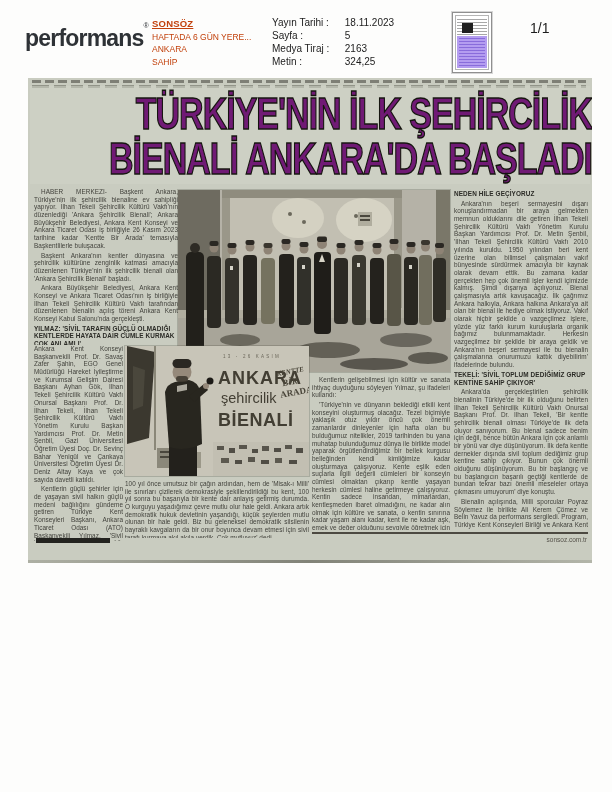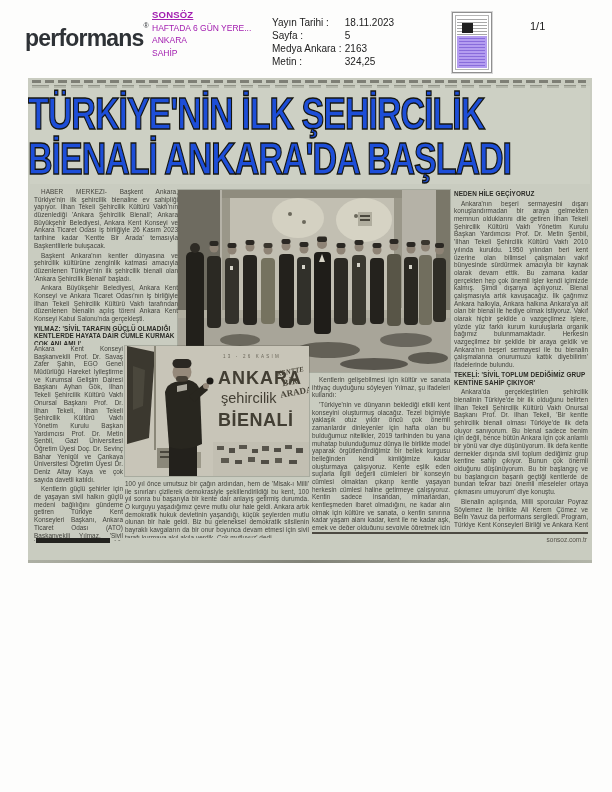--- a/index.html
+++ b/index.html
@@ -4,46 +4,46 @@
 <style>
   html,body{margin:0;padding:0;background:#ffffff;}
   #page{position:relative;width:612px;height:792px;background:#fdfdfc;overflow:hidden;
         font-family:"Liberation Sans",sans-serif;}
 
   
   .hdr{position:absolute;left:0;top:0;width:612px;height:78px;}
   .logo{position:absolute;left:25px;top:22px;font-size:23px;font-weight:bold;
         color:#2e3236;letter-spacing:-0.8px;}
   .logo sup{font-size:7px;font-weight:normal;vertical-align:18px;}
-  .pub{position:absolute;left:152px;top:9px;line-height:12.5px;color:#a21caf;}
+  .pub{position:absolute;left:152px;top:18px;line-height:12.5px;color:#c2410c;}
   .pub .pname{font-size:9.5px;font-weight:bold;text-decoration:underline;letter-spacing:.2px;}
   .pub .pline{font-size:8.5px;}
   .meta{position:absolute;left:272px;top:17px;color:#1c1c1c;}
   .meta .row{position:relative;height:13px;font-size:10px;}
   .meta .lbl{display:inline-block;width:70px;}
   .meta .val{display:inline-block;}
   .thumb{position:absolute;left:452px;top:12px;width:40px;height:61px;background:#fff;
          border:1px solid #8f8f8f;box-shadow:0 0 0 1px #d6d6d6;padding:2px;box-sizing:border-box;}
   .thumb .t-in{position:relative;width:100%;height:100%;border:1px solid #b5b5b5;box-sizing:border-box;overflow:hidden;}
   .thumb .t-txt{position:absolute;left:1px;top:1px;right:1px;height:21px;
     background:repeating-linear-gradient(0deg,#8a8a8a 0 1px,transparent 1px 3px);opacity:.75;}
   .thumb .t-blob{position:absolute;left:6px;top:7px;width:11px;height:10px;background:#1f1f1f;}
   .thumb .t-hl{position:absolute;left:1px;bottom:1px;right:1px;height:32px;background:#b49df0;}
   .thumb .t-hl-lines{position:absolute;inset:2px;
     background:repeating-linear-gradient(0deg,#7e60d6 0 1px,transparent 1px 3px);opacity:.8;}
-  .pageind{position:absolute;left:530px;top:20px;font-size:11px;color:#1c1c1c;}
+  .pageind{position:absolute;left:530px;top:20px;font-size:14px;color:#1c1c1c;}
 
   
   .clip{position:absolute;left:28px;top:78px;width:564px;height:485px;background:#c9ccc0;overflow:hidden;}
   .smudge{position:absolute;left:4px;top:1px;right:6px;height:10px;opacity:.85;
     background-image:
       repeating-linear-gradient(90deg,rgba(40,40,32,.55) 0 9px,rgba(0,0,0,0) 9px 13px),
       repeating-linear-gradient(90deg,rgba(40,40,32,.4) 0 12px,rgba(0,0,0,0) 12px 17px);
     background-size:100% 3px,100% 3px;background-position:0 1px,5px 6px;background-repeat:repeat-x;}
-  .headline{position:absolute;left:0;top:10px;width:564px;text-align:left;color:#1d4ed8;}
+  .headline{position:absolute;left:0;top:10px;width:564px;text-align:right;color:#701a75;}
   .hline{display:block;font-weight:bold;font-size:34px;letter-spacing:-1px;
          -webkit-text-stroke:1.1px #15150f;transform:scaleY(1.32);transform-origin:top center;
          white-space:nowrap;height:45px;}
   .hl-bg{position:absolute;left:2px;top:8px;width:560px;height:98px;background:#d0d3c6;opacity:.55;}
 
   
   .col{position:absolute;font-size:6.4px;line-height:1.2;text-align:justify;color:#42423c;
        filter:blur(.28px);overflow:hidden;letter-spacing:.05px;}
   .col p{margin:0 0 2px 0;text-indent:7px;}
   .col p.noind{text-indent:0;}
@@ -83,21 +83,21 @@
     <div class="meta">
       <div class="row">
         <span class="lbl">Yayın Tarihi :</span>
         <span class="val">18.11.2023</span>
       </div>
       <div class="row">
         <span class="lbl">Sayfa :</span>
         <span class="val">5</span>
       </div>
       <div class="row">
-        <span class="lbl">Medya Ankara :</span>
+        <span class="lbl">Medya Tiraj :</span>
         <span class="val">2163</span>
       </div>
       <div class="row">
         <span class="lbl">Metin :</span>
         <span class="val">324,25</span>
       </div>
     </div>
 
     <div class="thumb">
       <div class="t-in">

